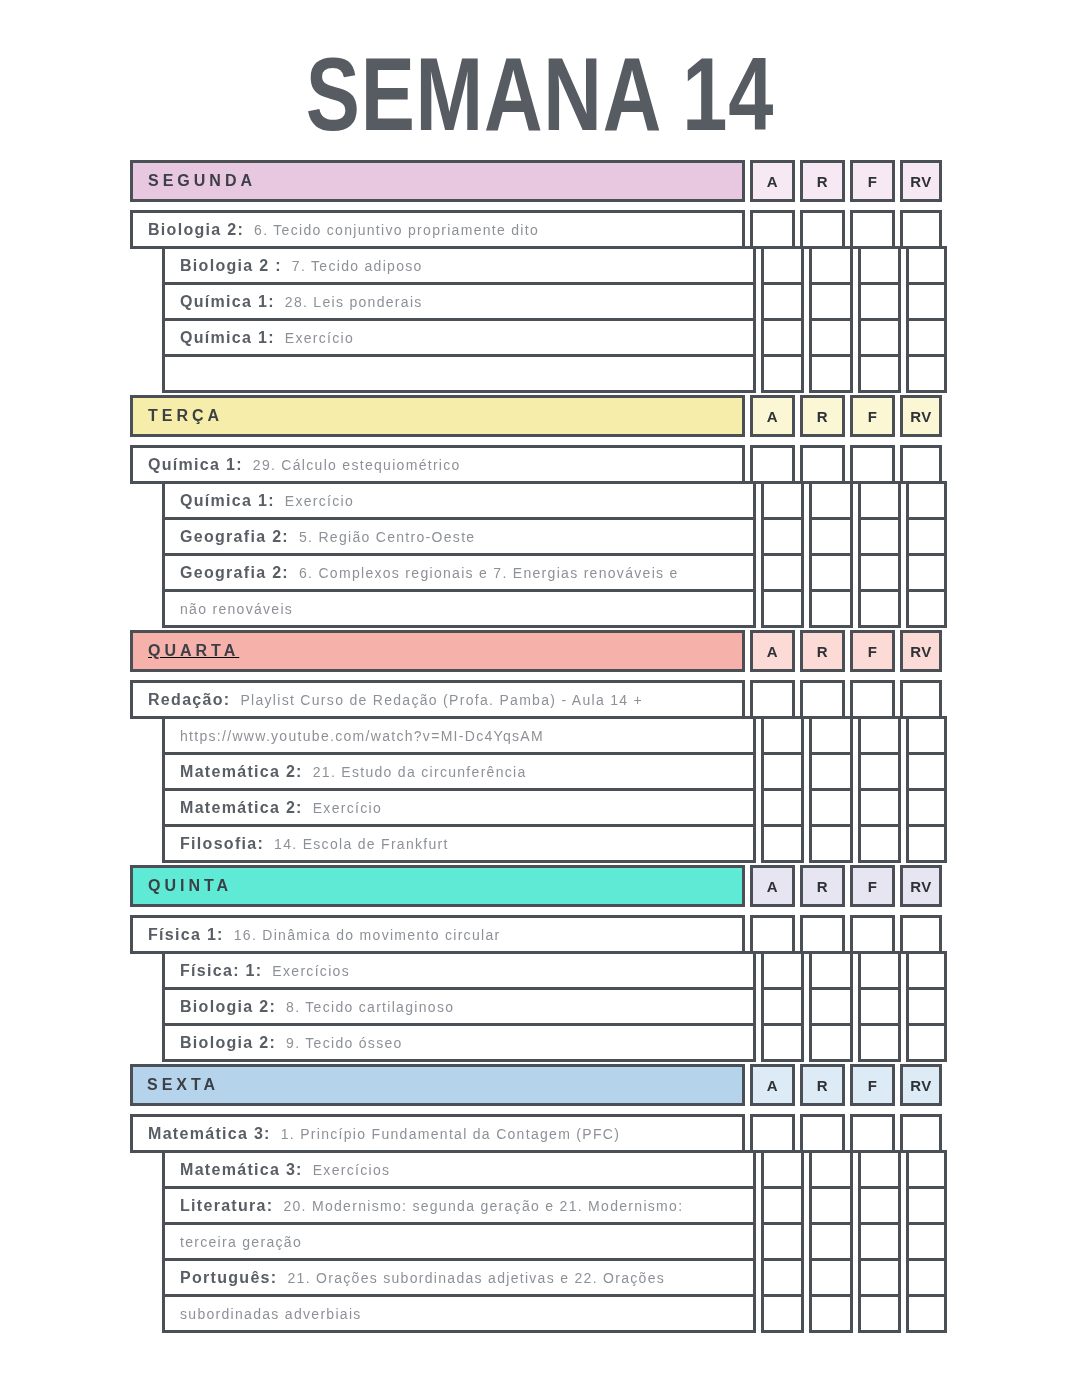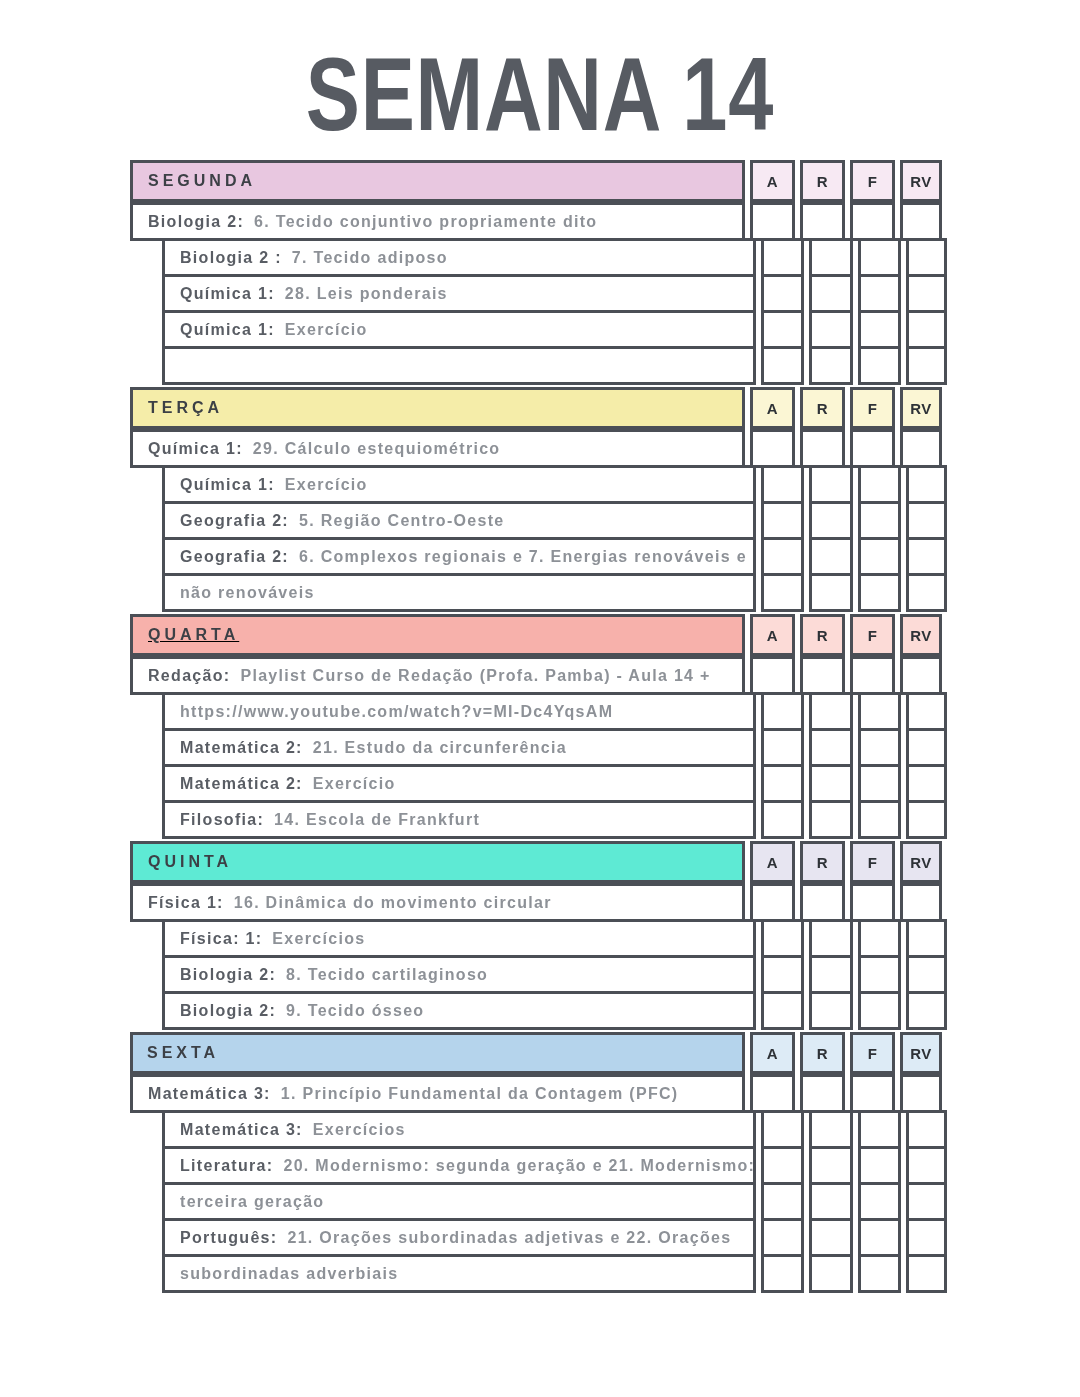--- a/index.html
+++ b/index.html
@@ -17,21 +17,21 @@
     letter-spacing: 1px;
     transform: scaleX(0.78);
     transform-origin: center;
     white-space: nowrap;
   }
 
   .planner { margin: 14px 0 0 130px; width: 817px; }
 
   .day { margin-bottom: 2px; }
 
-  .day-header { display: flex; height: 42px; margin-bottom: 0; text-align: right; }
+  .day-header { display: flex; height: 42px; margin-bottom: 8px; text-align: right; }
   .rows { display: flex; flex-direction: column; text-align: right; }
   .trow { display: flex; height: 39px; }
   .trow + .trow { margin-top: -3px; padding-left: 32px; }
 
   .cell {
     border: 3px solid var(--border-color);
     background: #ffffff;
     display: flex;
     align-items: center;
   }
@@ -52,25 +52,24 @@
     color: var(--mark-color);
   }
 
   .subject {
     font-weight: bold;
     font-size: 16px;
     letter-spacing: 1.3px;
     color: var(--subject-color);
   }
   .topic {
-    font-size: 16px;
+    font-size: 14px;
     letter-spacing: 1.3px;
     color: var(--topic-color);
     margin-left: 10px;
-    font-weight: bold;
   }
   .topic.no-subject { margin-left: 0; }
 </style>
 </head>
 <body style="background: rgb(255, 255, 255);">
 
 <div class="page">
   <h1 class="title">SEMANA 14</h1>
   <div class="planner" id="planner">
   <section class="day">

